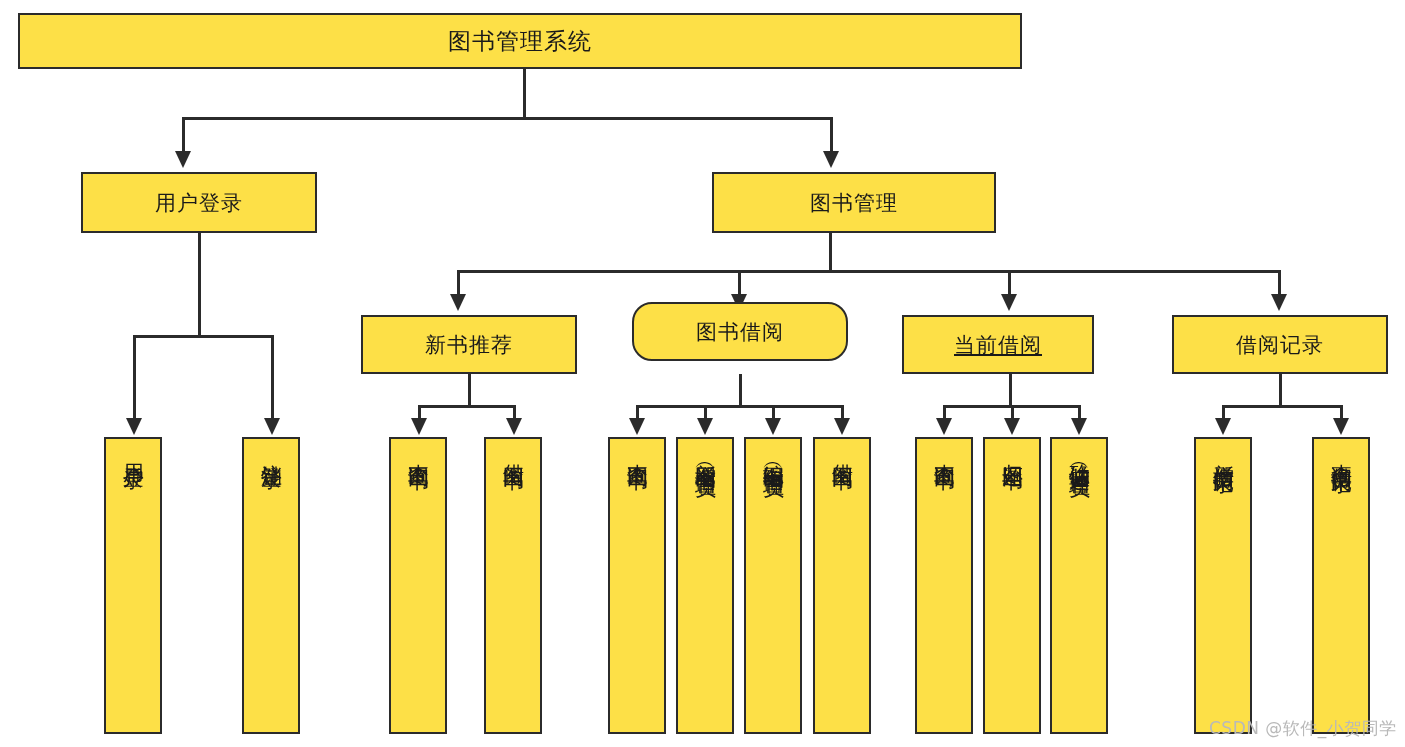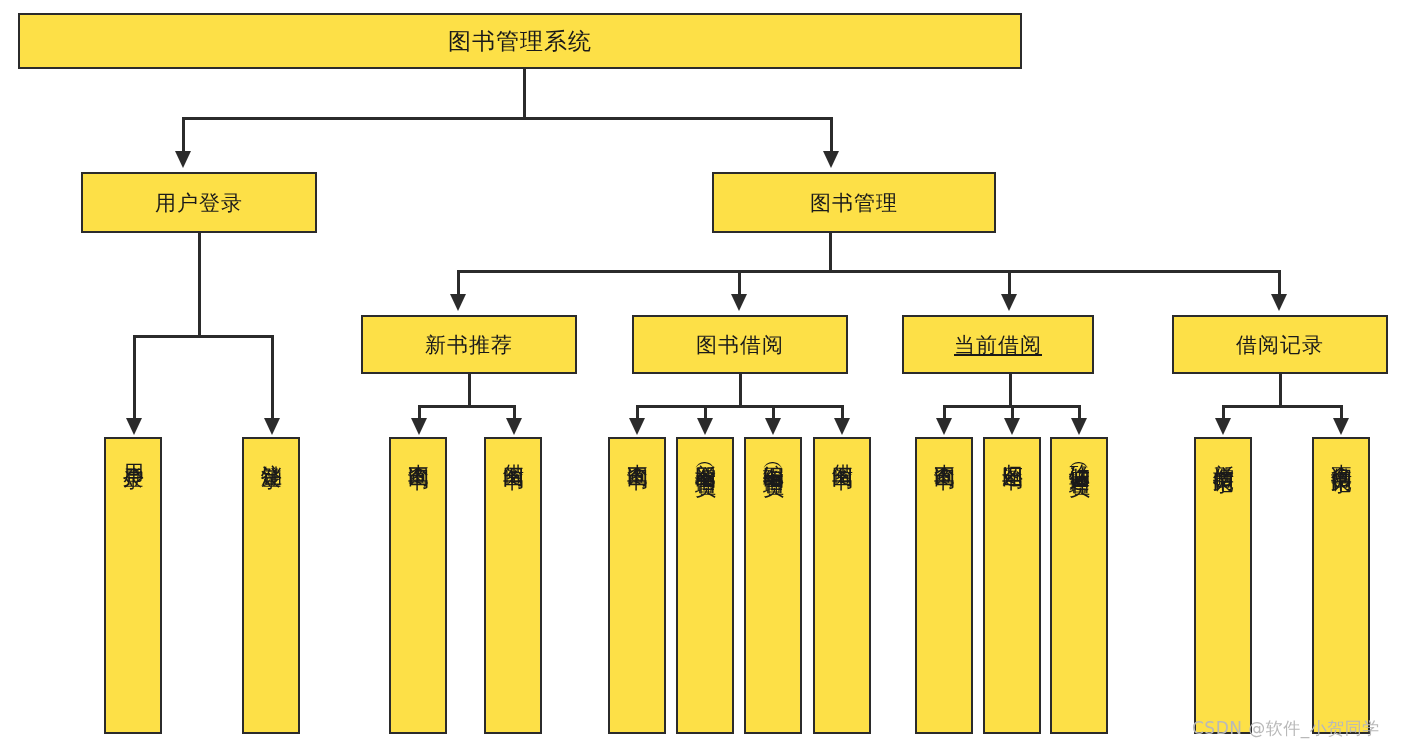--- a/index.html
+++ b/index.html
@@ -69,20 +69,21 @@
     border-right: 8px solid transparent;
     border-top: 17px solid #2b2b2b;
   }
   .watermark {
     position: absolute;
     color: #b9b9b9;
     font-size: 17px;
     letter-spacing: 0.5px;
     white-space: nowrap;
     user-select: none;
+    margin-left: 17px;
   }
 </style>
 </head>
 <body>
 
 <div id="diagram-root">
 
   <div class="node level0" style="left:18px; top:13px; width:1004px; height:56px;">
     <span class="htext">图书管理系统</span>
   </div>
@@ -116,21 +117,21 @@
   <div class="vline" style="left:738px; top:270px; height:26px;"></div>
   <div class="arrow" style="left:731px; top:294px;"></div>
   <div class="vline" style="left:1008px; top:270px; height:26px;"></div>
   <div class="arrow" style="left:1001px; top:294px;"></div>
   <div class="vline" style="left:1278px; top:270px; height:26px;"></div>
   <div class="arrow" style="left:1271px; top:294px;"></div>
 
   <div class="node level2" style="left:361px; top:315px; width:216px; height:59px;">
     <span class="htext">新书推荐</span>
   </div>
-  <div class="node level2" style="left:632px; top:315px; width:216px; height:59px;">
+  <div class="node level2" style="left:632px; top:302px; width:216px; height:59px;border-radius:20px;">
     <span class="htext">图书借阅</span>
   </div>
   <div class="node level2" style="left:902px; top:315px; width:192px; height:59px;text-decoration:underline;">
     <span class="htext">当前借阅</span>
   </div>
   <div class="node level2" style="left:1172px; top:315px; width:216px; height:59px;">
     <span class="htext">借阅记录</span>
   </div>
 
   <div class="vline" style="left:468px; top:374px; height:31px;"></div>

